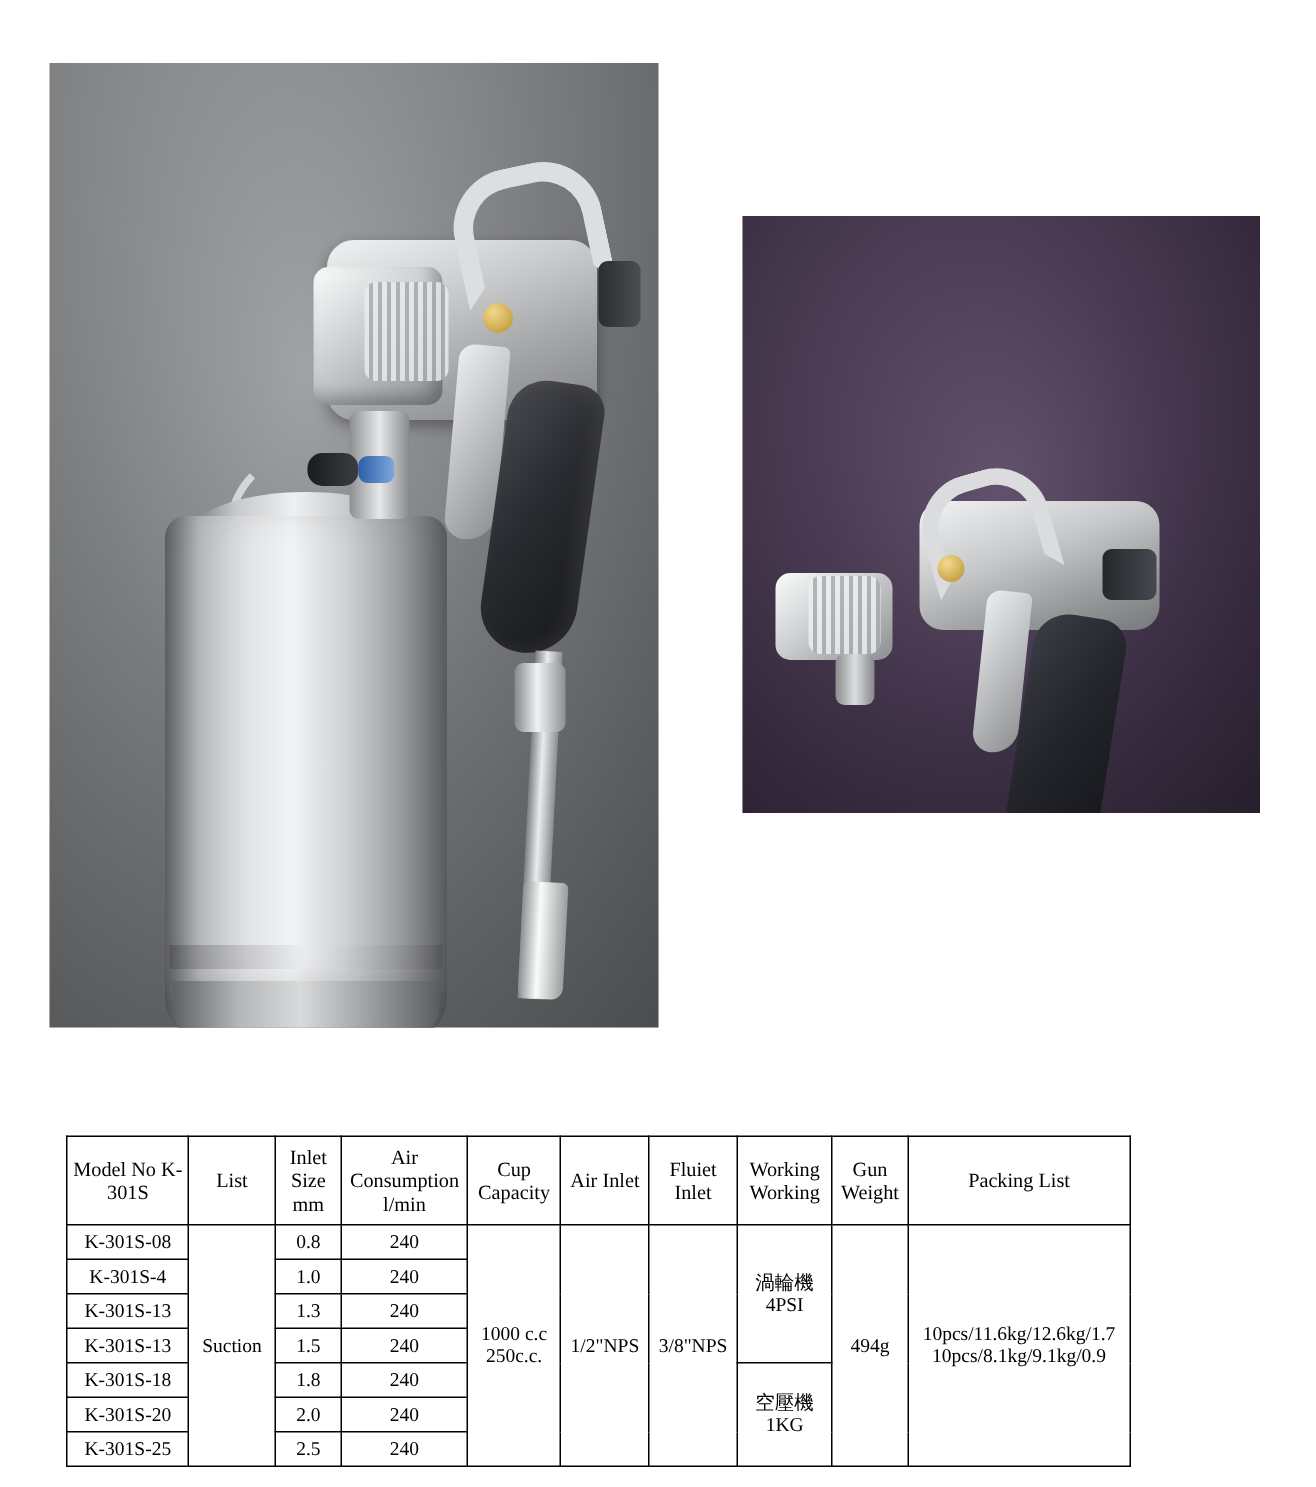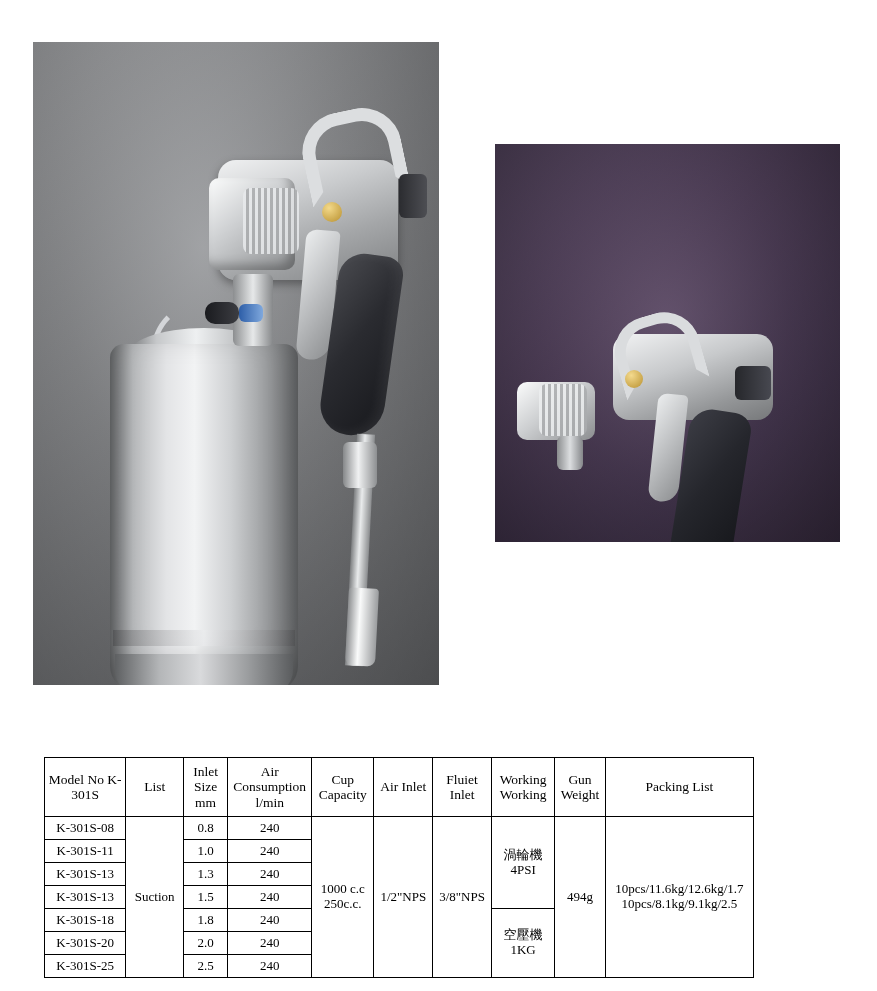--- a/index.html
+++ b/index.html
@@ -458,26 +458,26 @@
         </td>
         <td rowspan="7">1/2"NPS</td>
         <td rowspan="7">3/8"NPS</td>
         <td rowspan="4">
           <span class="nowrapline">渦輪機</span>
           <span class="nowrapline">4PSI</span>
         </td>
         <td rowspan="7">494g</td>
         <td rowspan="7">
           <span class="nowrapline">10pcs/11.6kg/12.6kg/1.7</span>
-          <span class="nowrapline">10pcs/8.1kg/9.1kg/2.5</span>
+          <span class="nowrapline">10pcs/8.1kg/9.1kg/0.9</span>
         </td>
       </tr>
 
       <tr>
-        <td>K-301S-11</td>
+        <td>K-301S-4</td>
         <td>1.0</td>
         <td>240</td>
       </tr>
 
       <tr>
         <td>K-301S-13</td>
         <td>1.3</td>
         <td>240</td>
       </tr>
 

